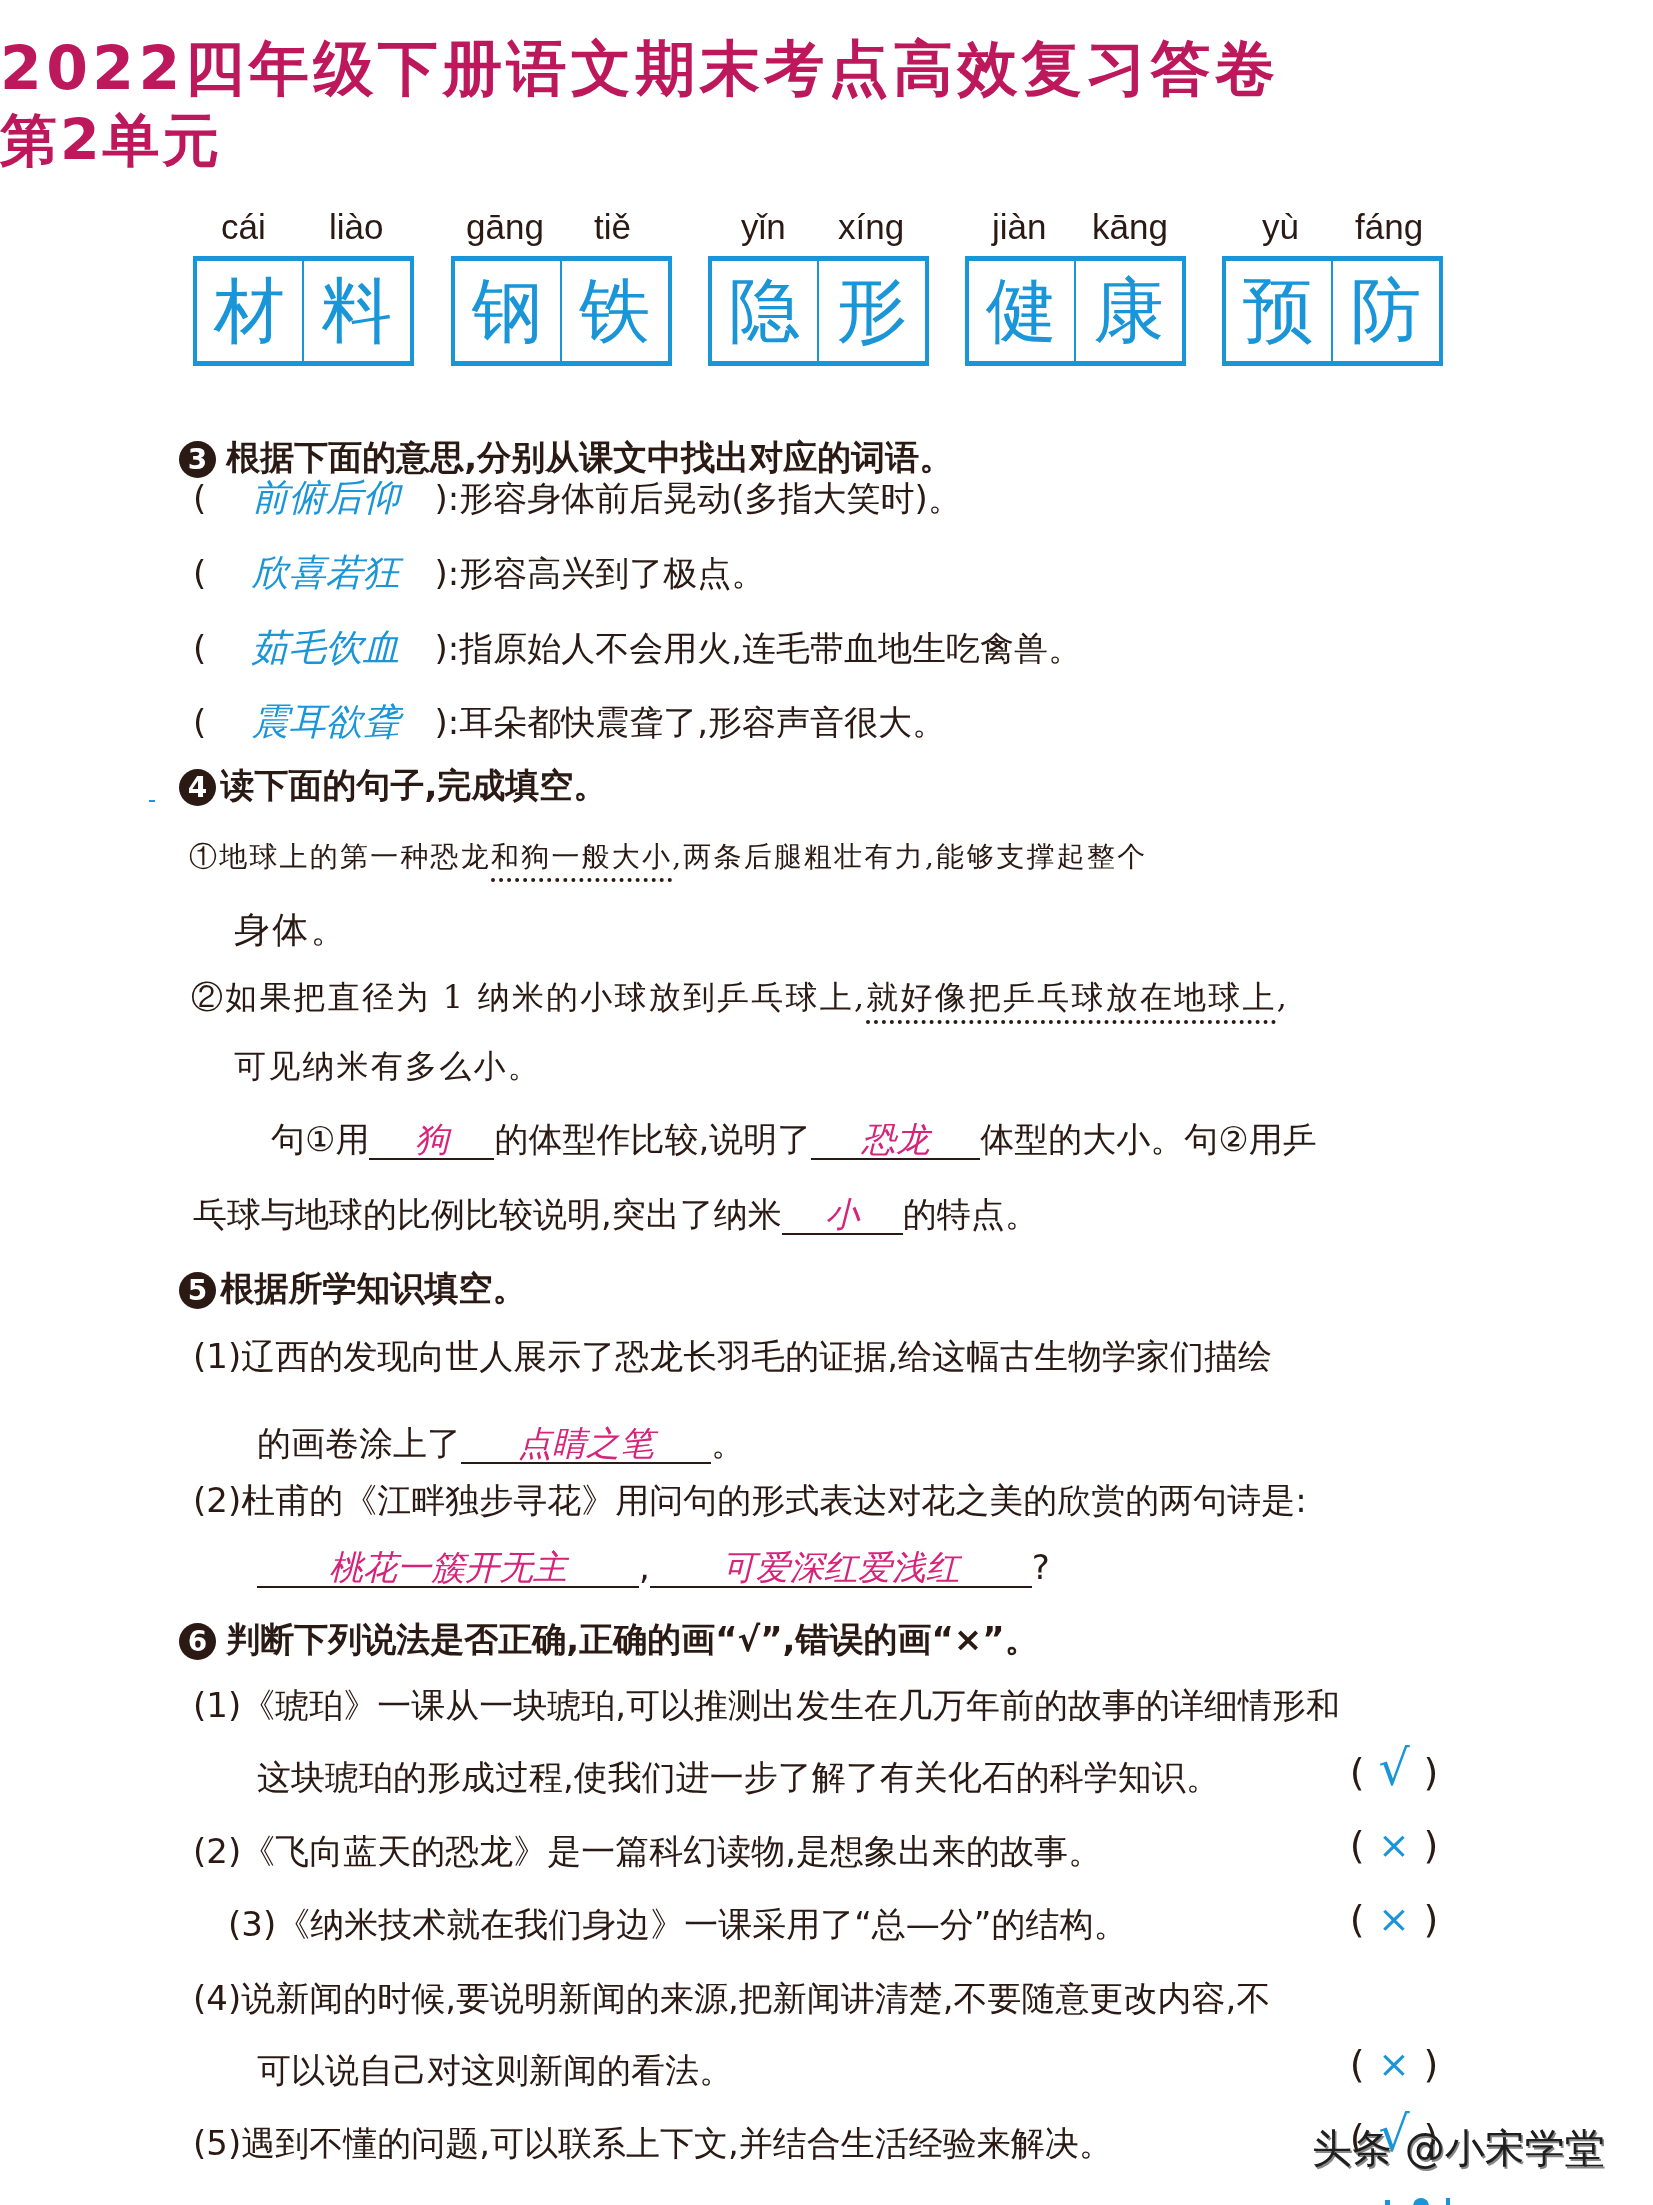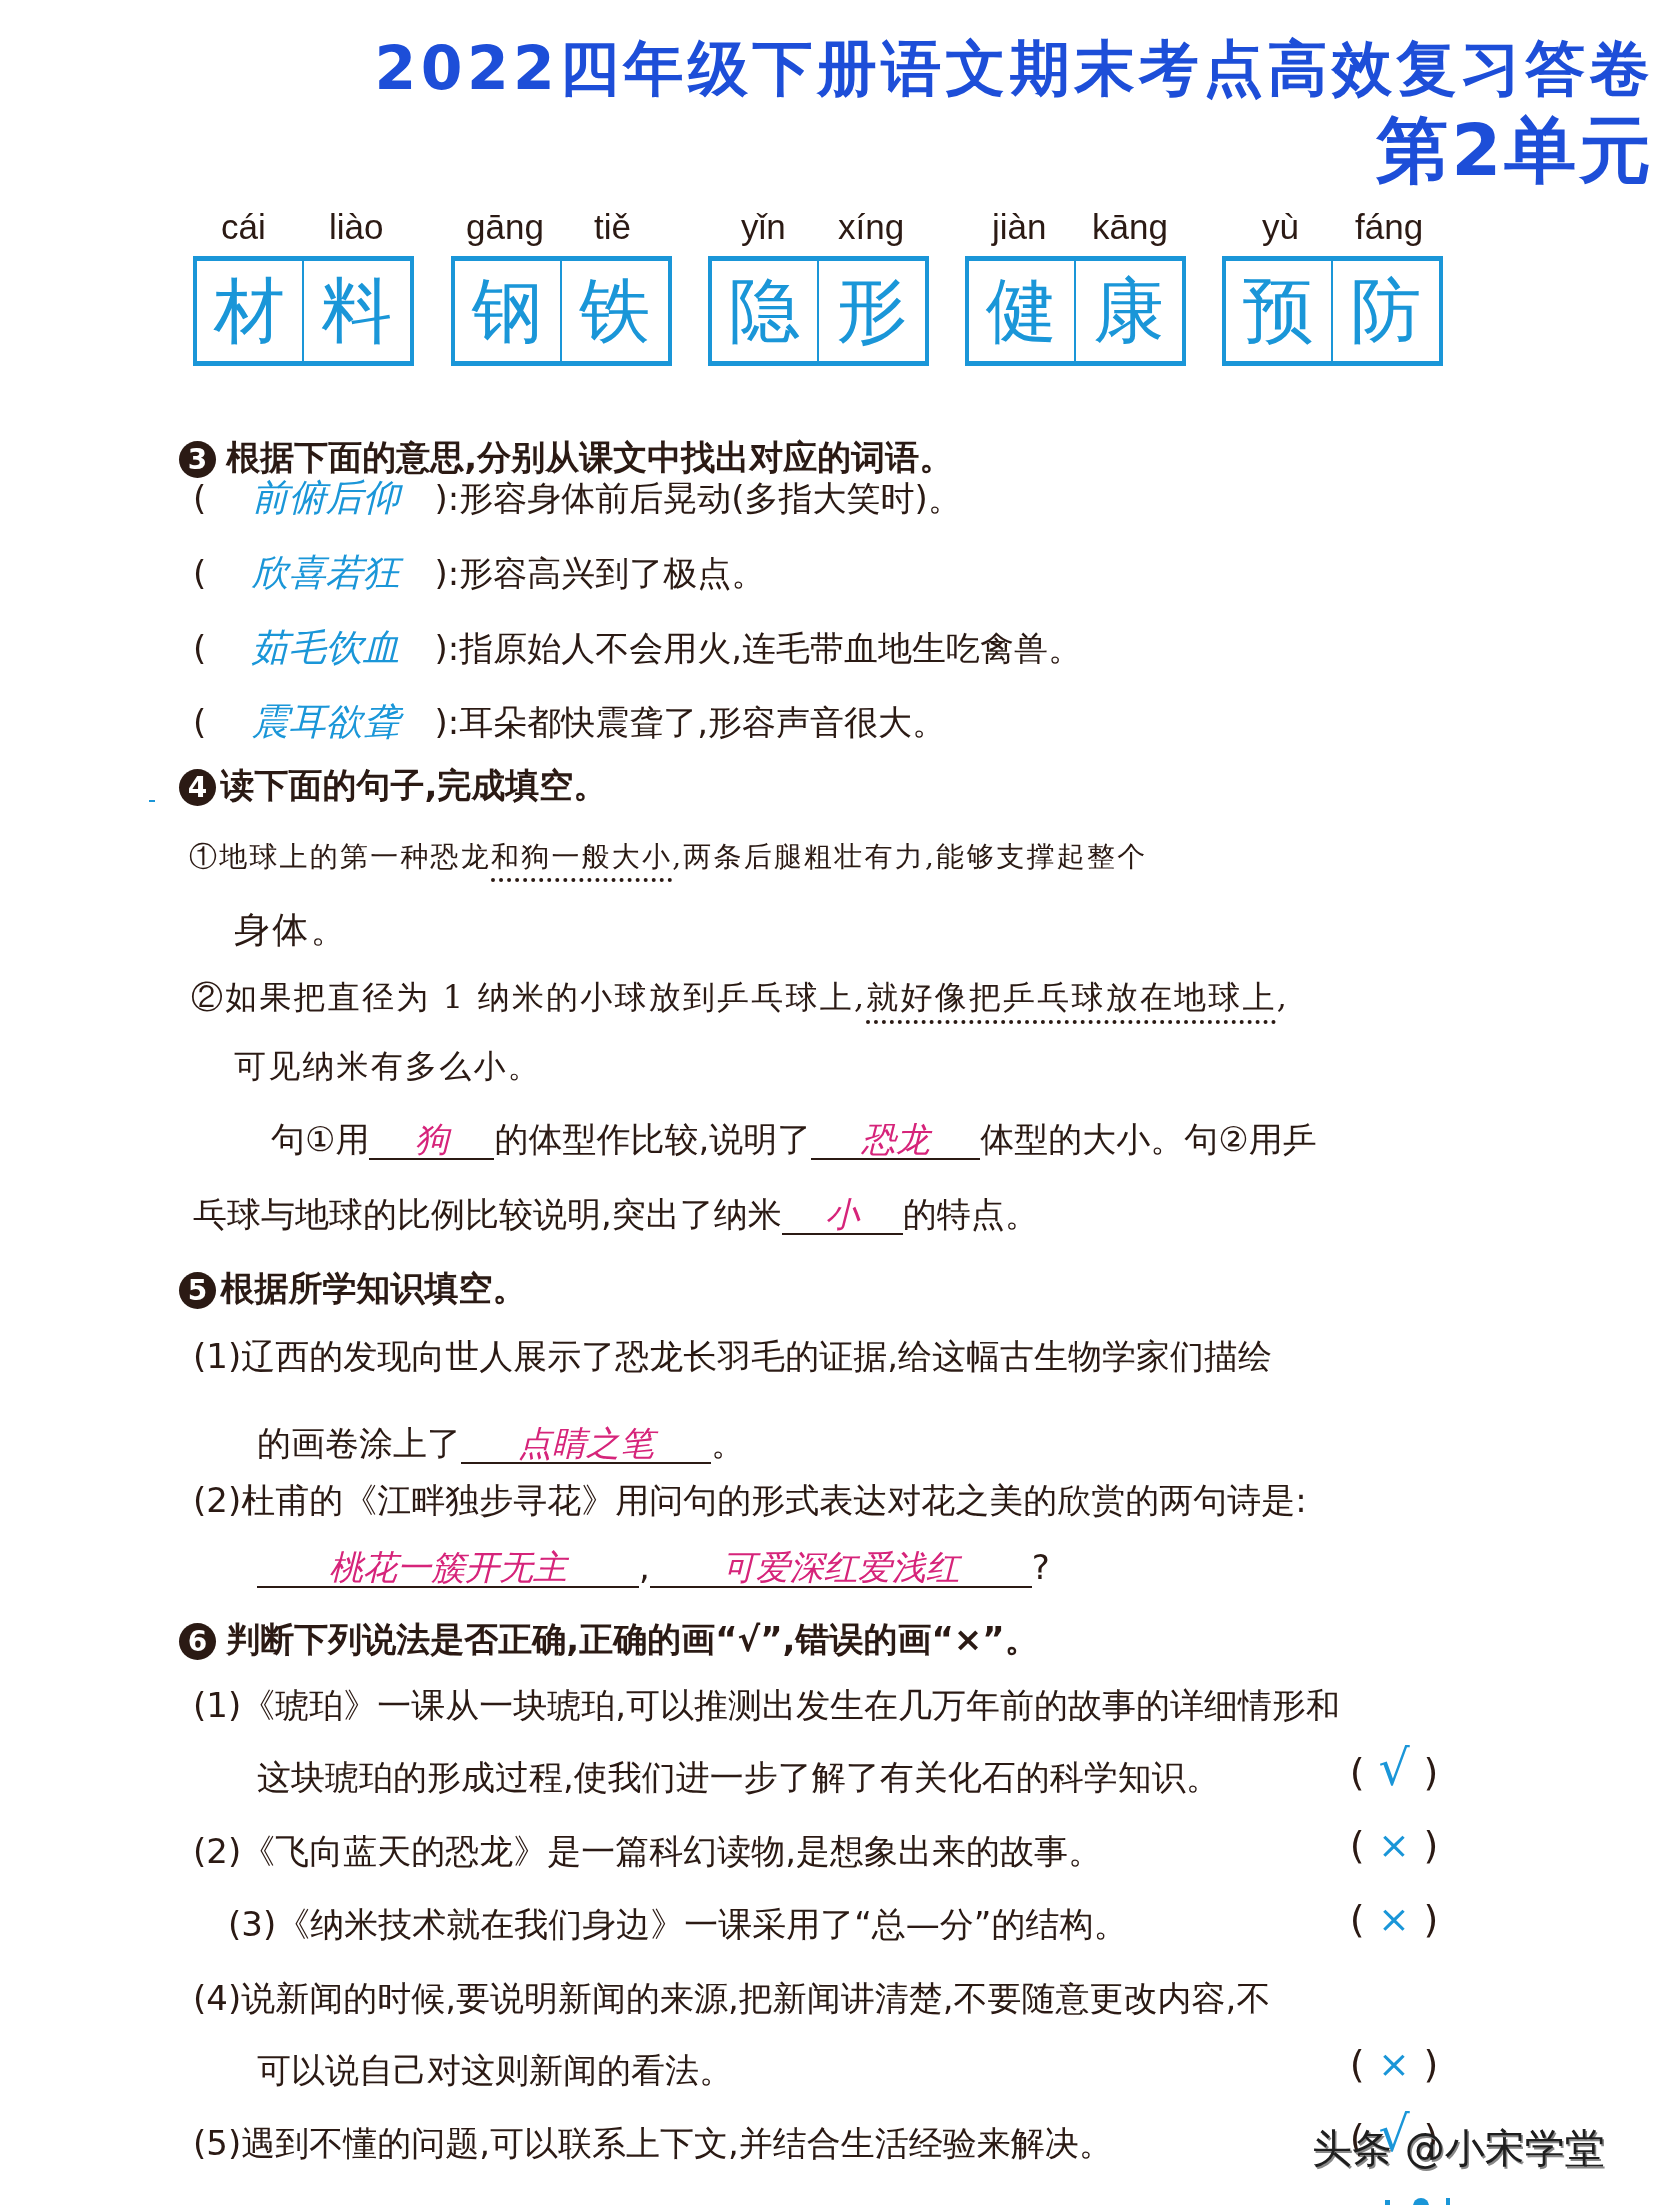--- a/index.html
+++ b/index.html
@@ -1,22 +1,22 @@
 <!DOCTYPE html>
 <html style="font-size:11.8px"><head>
 <meta charset="utf-8">
 <style>
   html, body { margin: 0; padding: 0; background: #ffffff; }
   body { width: 1654px; height: 2205px; position: relative; overflow: hidden;
          font-family: "DejaVu Sans", "Liberation Sans", sans-serif; color: #2b1a14; }
   .abs { position: absolute; white-space: nowrap; }
-  .title { left: 0; width: 1654px; text-align: right; font-weight: bold; color: #1d4ed8;
+  .title { left: 0; width: 1654px; text-align: left; font-weight: bold; color: #be185d;
            font-family: "DejaVu Sans", sans-serif; }
   .t1 { top: 29px; font-size: 60px; letter-spacing: 4.4px; }
-  .t2 { top: 103px; font-size: 72px; letter-spacing: 2.9px; }
+  .t2 { top: 103px; font-size: 57px; letter-spacing: 2.9px; }
 
   .pinyin { font-family: "Liberation Sans", sans-serif; font-size: 35px; color: #2b1a14; }
   .wbox { position: absolute; top: 256px; width: 221px; height: 110px;
           border: 4.4px solid #1a96d8; box-sizing: border-box; border-bottom-width: 5.9px; border-top-width: 5.1px; }
   .wbox .cell { position: absolute; top: 0; width: 50%; height: 100%; display: flex;
                 align-items: center; justify-content: center; font-size: 71px; color: #1a96d8;
                 font-family: "DejaVu Serif", serif; }
   .wbox .cell.l { left: 0; border-right: 2.9px solid #1a96d8; box-sizing: border-box; }
   .wbox .cell.r { right: 0; }
 

